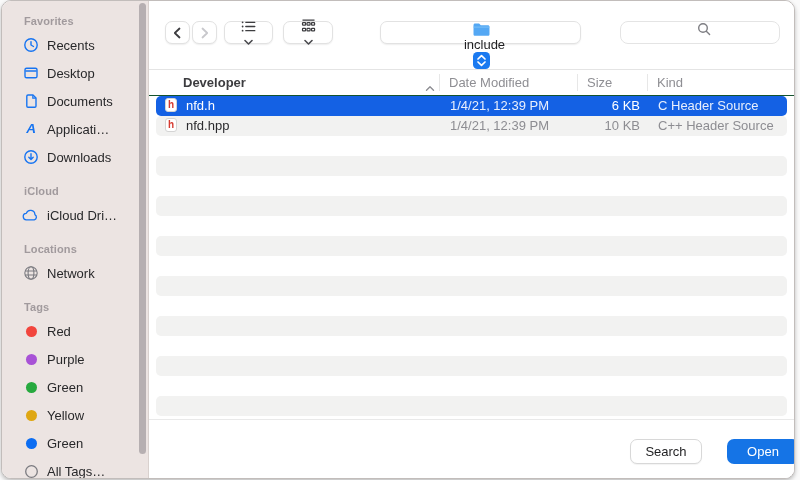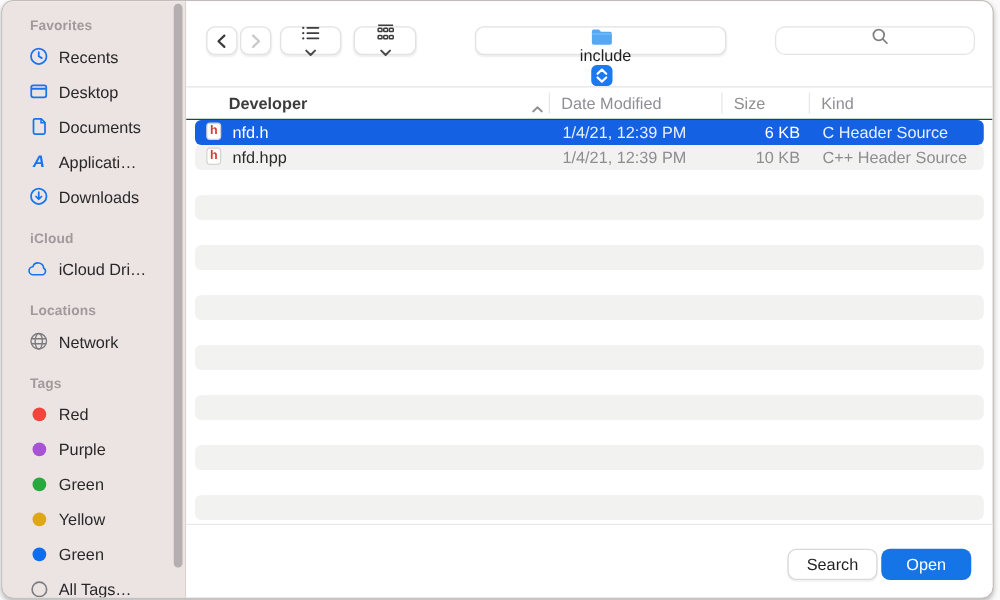--- a/index.html
+++ b/index.html
@@ -104,21 +104,21 @@
   
   .footer{
     position:absolute;left:0;right:0;top:418px;bottom:0;
     background:#fff;border-top:1px solid #e9e9e9;
   }
   .dlg-btn{
     position:absolute;top:19px;height:25px;border-radius:7px;font-size:13px;
     display:flex;align-items:center;justify-content:center;box-sizing:border-box;cursor:default;
   }
   .btn-cancel{left:481px;width:72px;background:#fff;border:1px solid #d8d8d8;color:#1f1f21;box-shadow:0 1px 1px rgba(0,0,0,.05);}
-  .btn-open{left:556px;width:72px;background:#1574e6;color:#fff;font-weight:500;}
+  .btn-open{left:578px;width:72px;background:#1574e6;color:#fff;font-weight:500;}
 </style>
 </head>
 <body>
 
 <div class="window">
 
   <div class="sidebar">
     <div class="sidebar-content" id="sidebar-content">
         <div class="side-section">
           <div class="section-label">Favorites</div>

